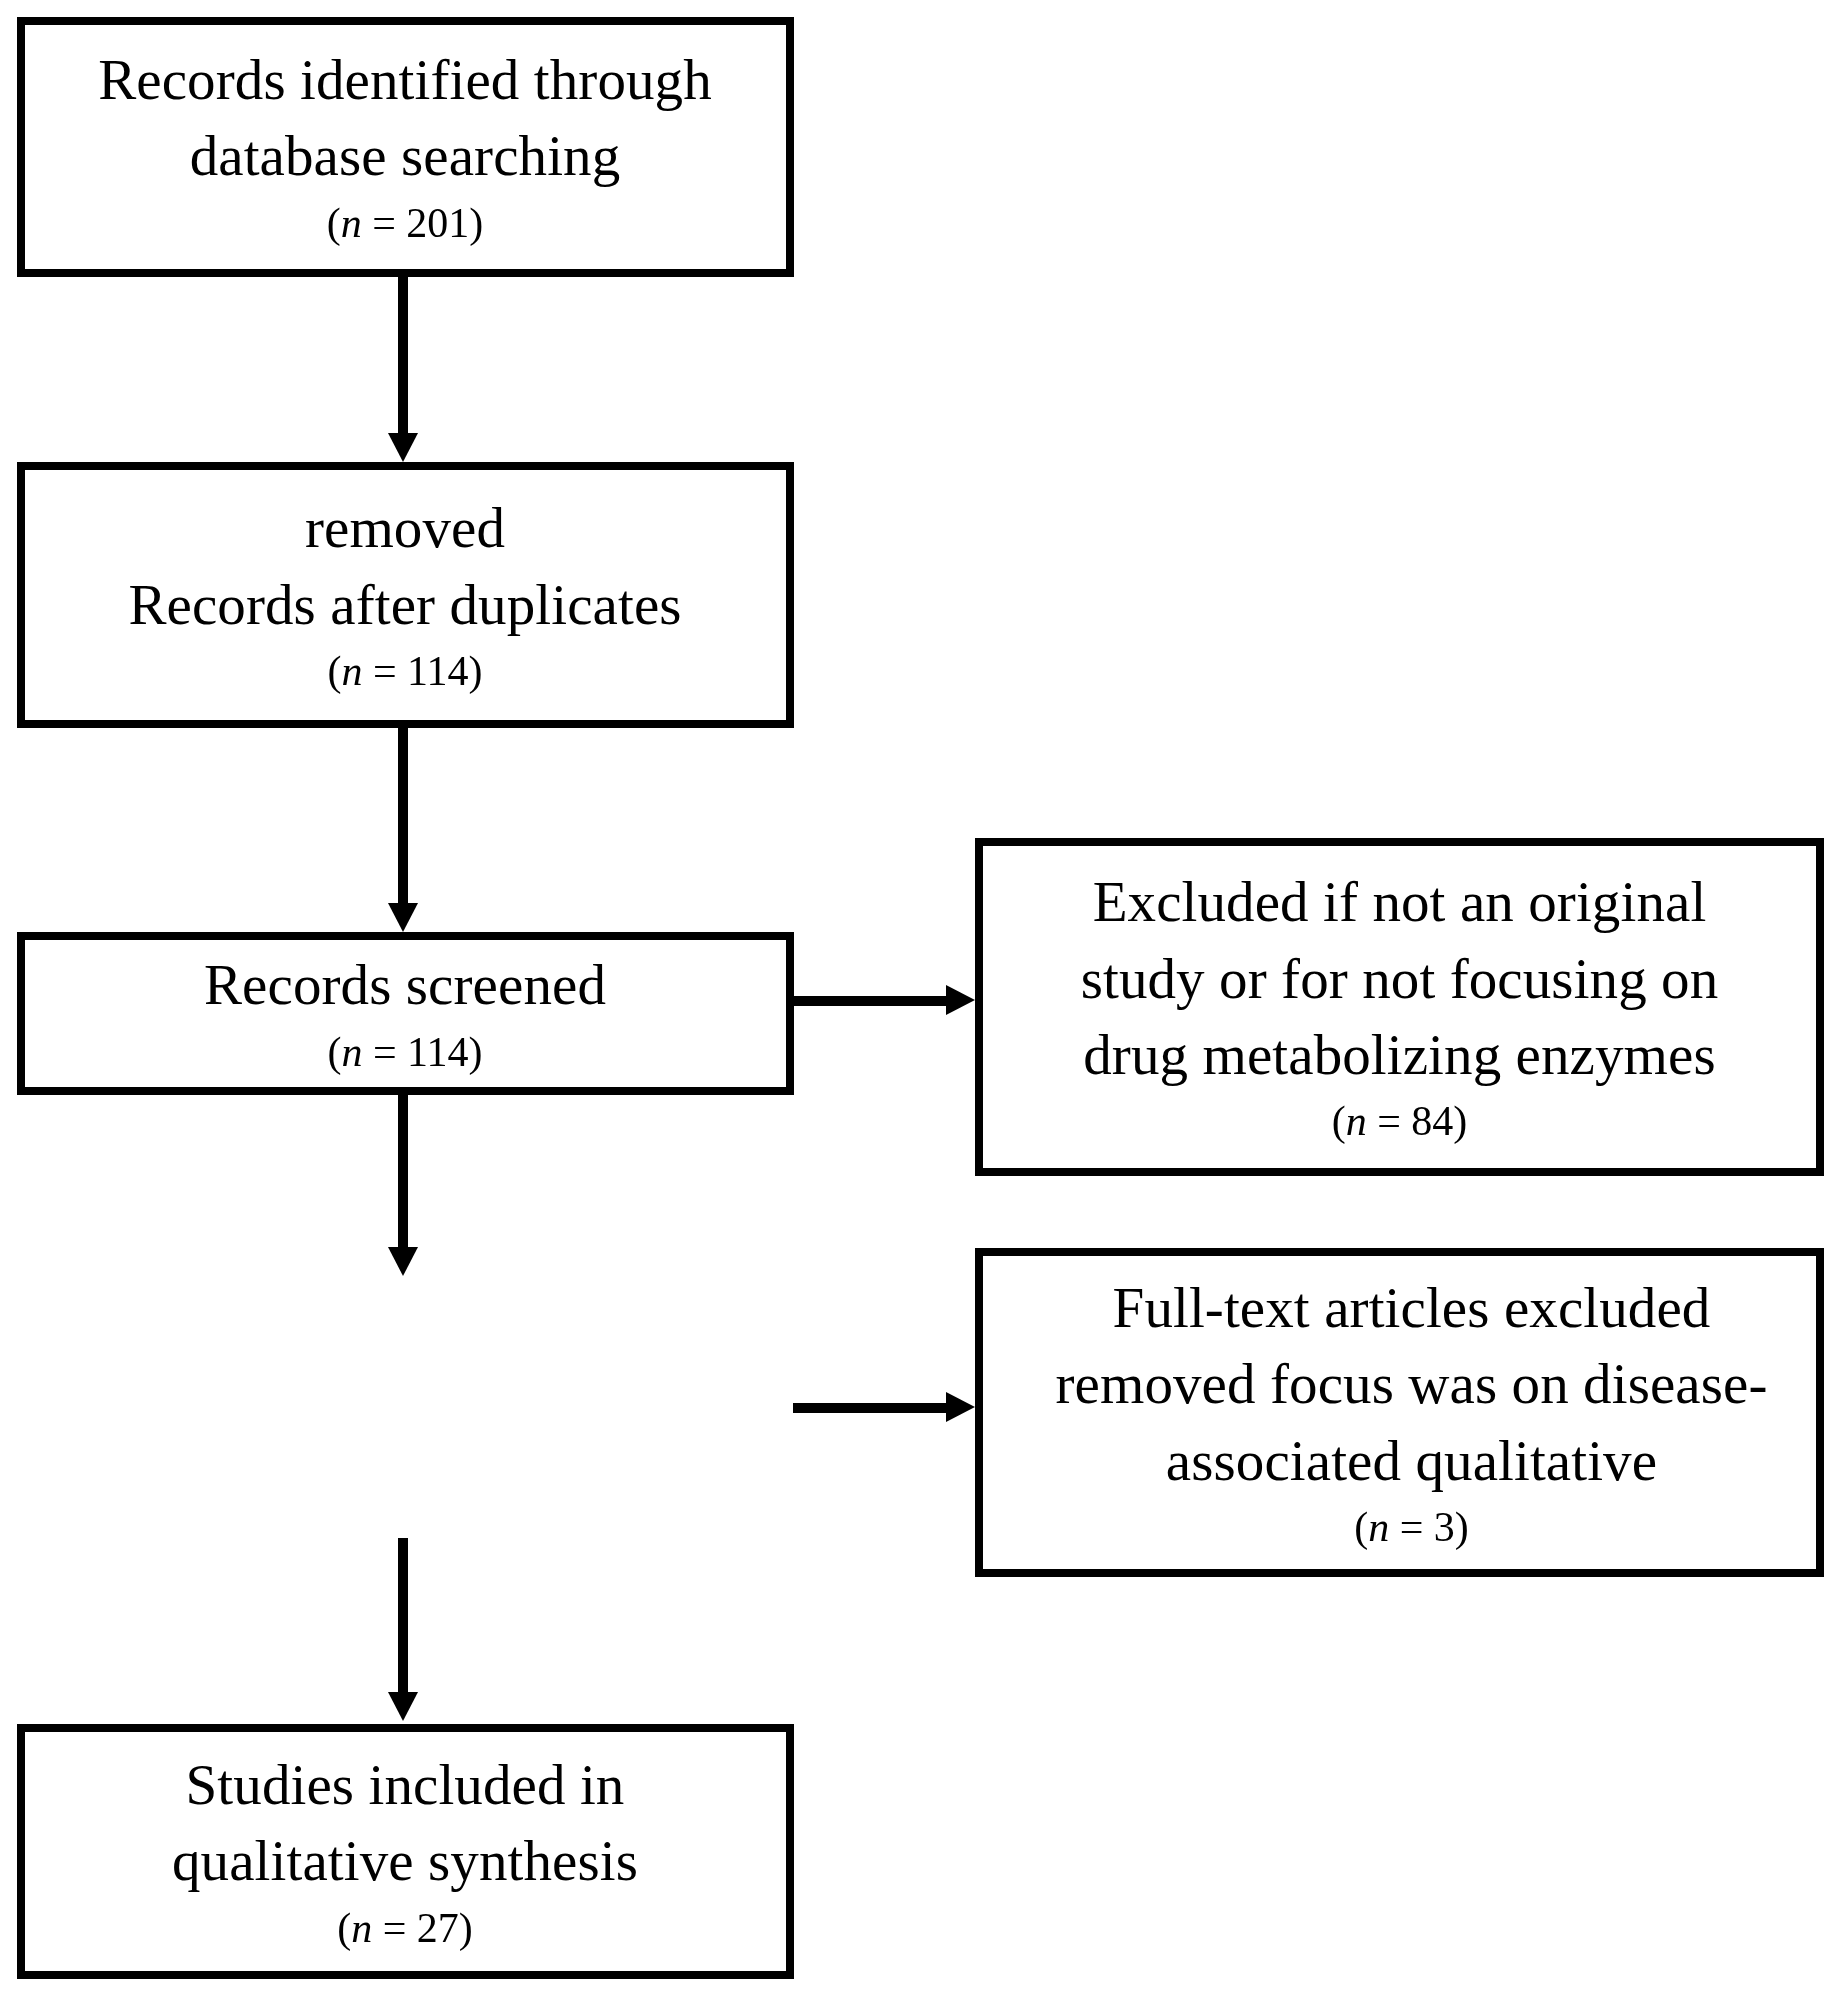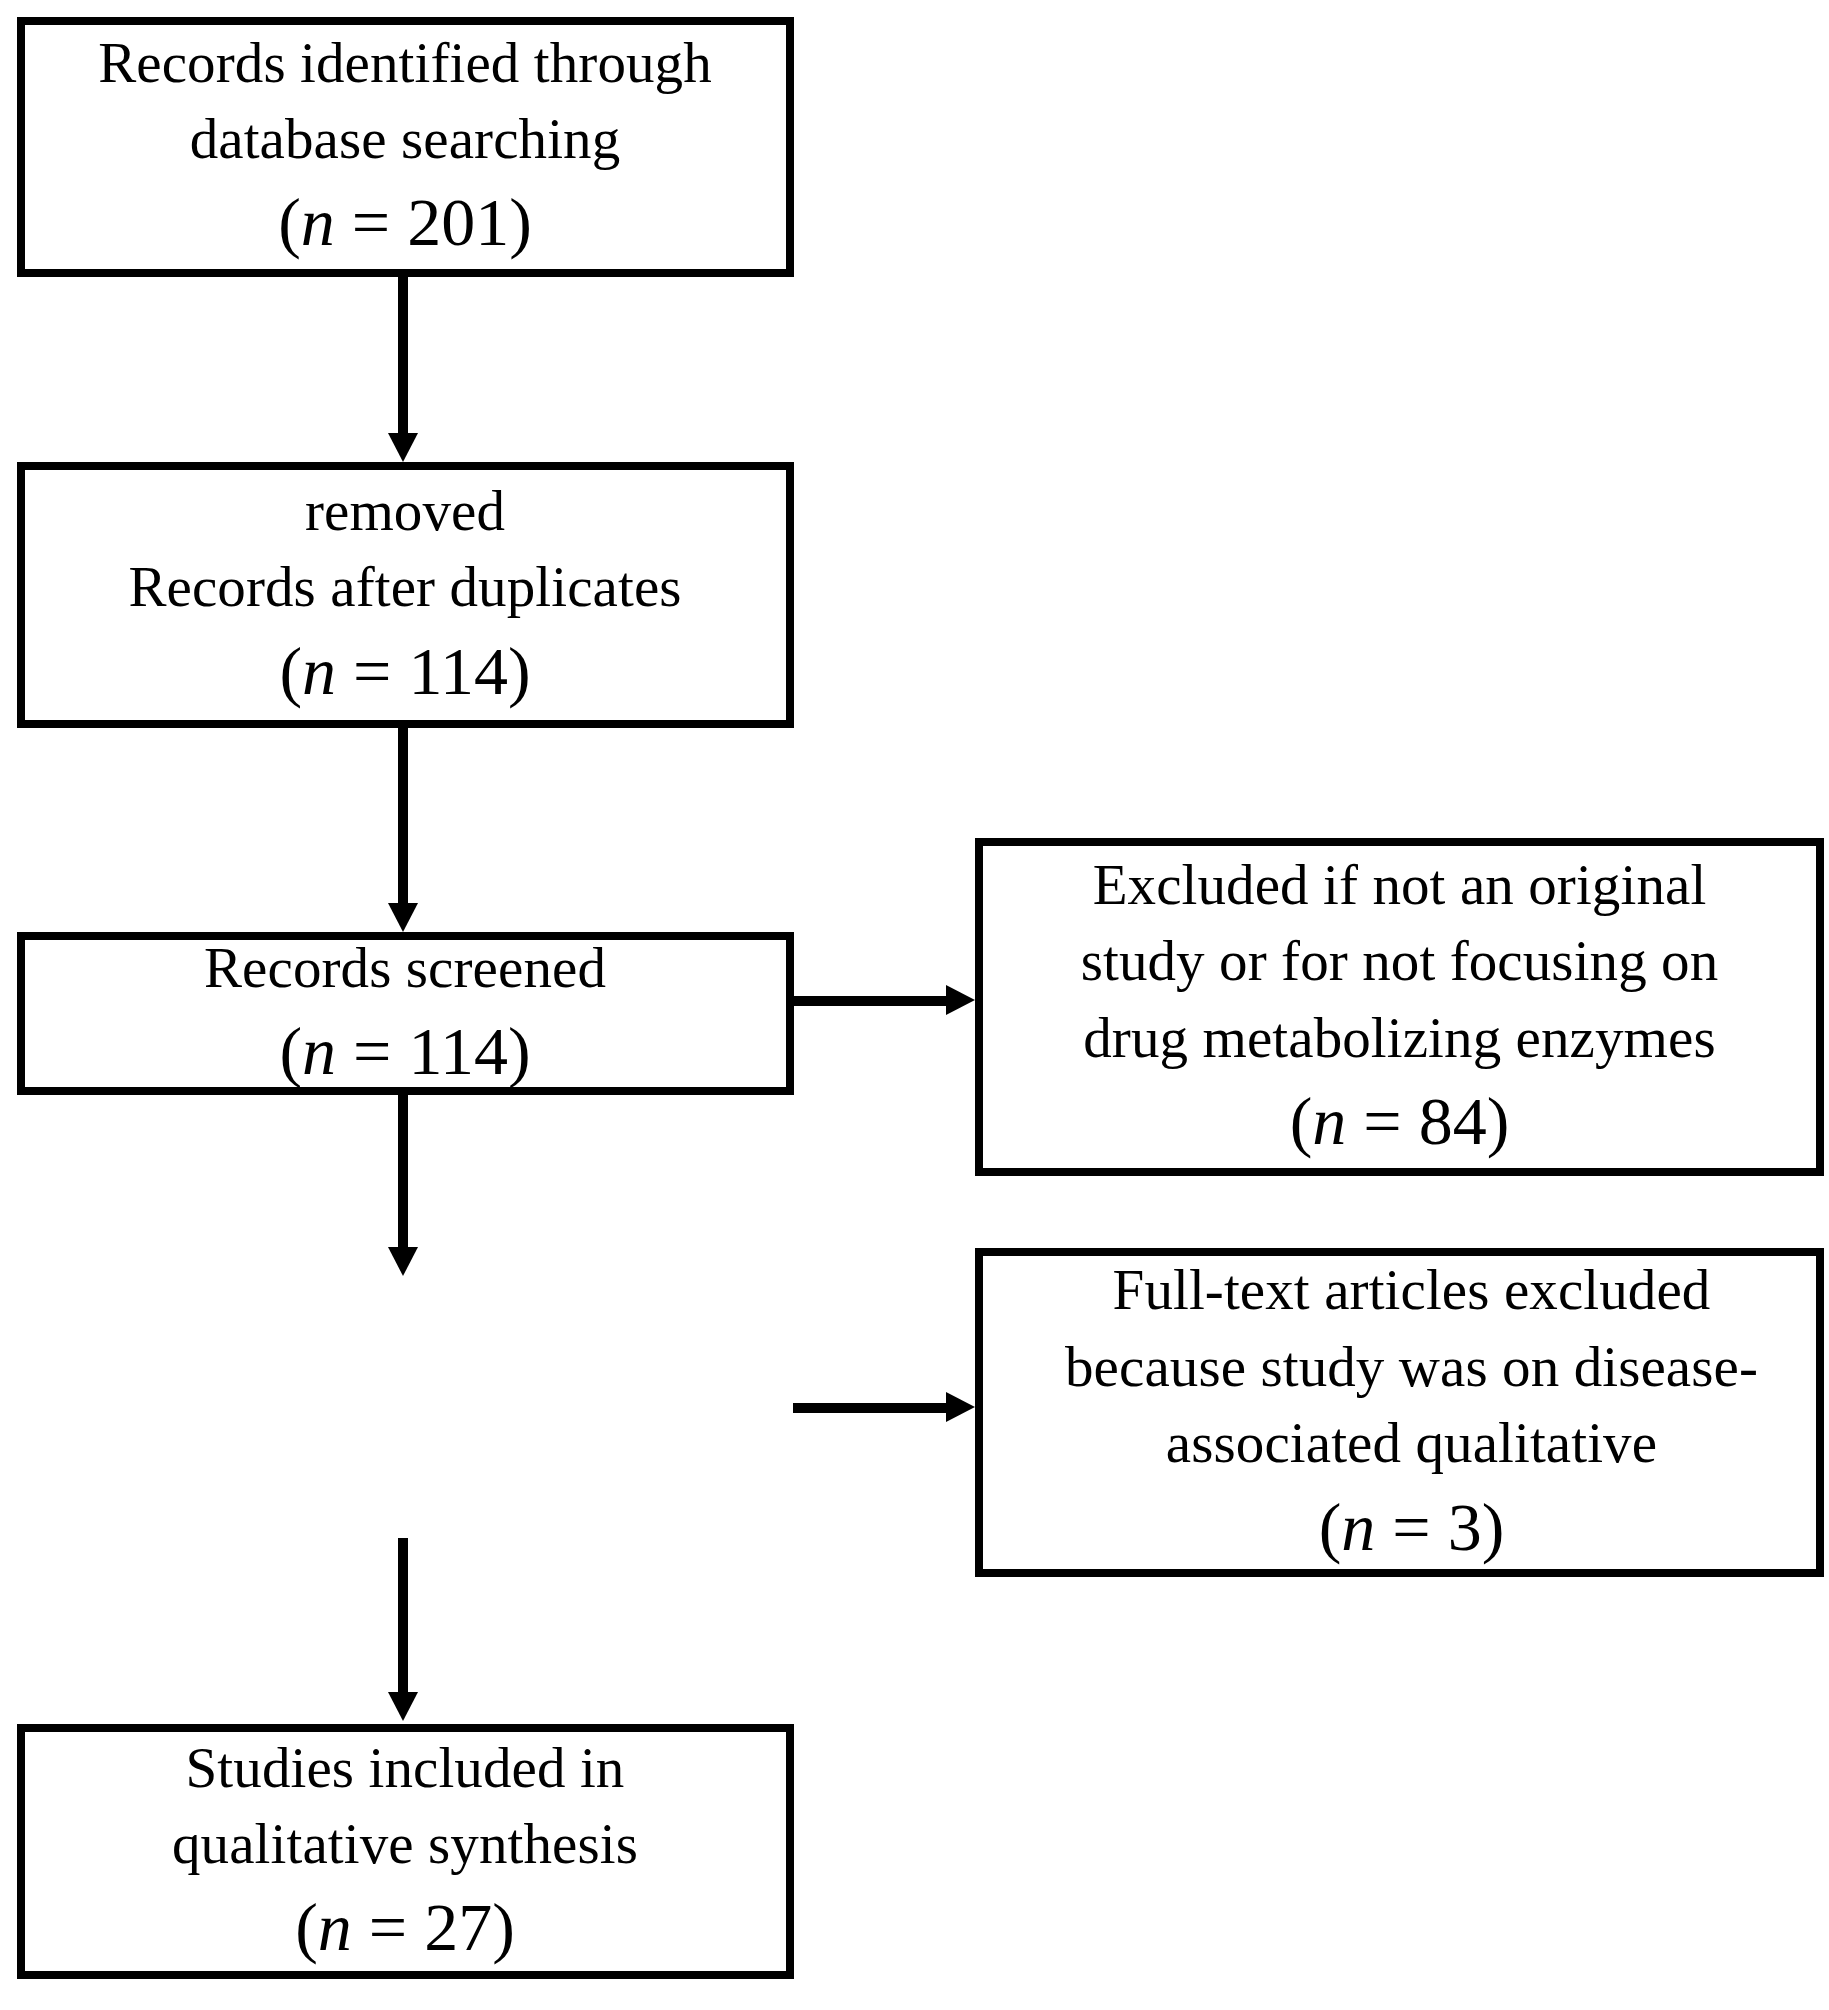--- a/index.html
+++ b/index.html
@@ -32,21 +32,21 @@
     text-align: center;
     white-space: nowrap;
     font-size: 57px;
     line-height: 1.34;
     letter-spacing: 0.1px;
   }
   .count-line {
     display: block;
     text-align: center;
     white-space: nowrap;
-    font-size: 68px;
+    font-size: 42px;
     line-height: 1.34;
   }
   .count-line .nvar {
     font-style: italic;
   }
 
   
   .v-stem {
     position: absolute;
     width: 10px;
@@ -114,21 +114,21 @@
 
   <div class="v-stem" style="left:398px; top:1095px; height:154px;"></div>
   <div class="v-head" style="left:388px; top:1247px;"></div>
 
 
   <div class="h-stem" style="left:793px; top:1403px; width:154px;"></div>
   <div class="h-head" style="left:946px; top:1392px;"></div>
 
   <div class="flow-box" style="left:975px; top:1248px; width:849px; height:329px;padding-left:24px;">
     <span class="box-line">Full-text articles excluded</span>
-    <span class="box-line">because study was on disease-</span>
+    <span class="box-line">removed focus was on disease-</span>
     <span class="box-line">associated qualitative</span>
     <span class="count-line"><span>(</span><span class="nvar">n</span><span> = </span><span>3</span><span>)</span></span>
   </div>
 
   <div class="v-stem" style="left:398px; top:1538px; height:156px;"></div>
   <div class="v-head" style="left:388px; top:1692px;"></div>
 
   <div class="flow-box" style="left:16.5px; top:1724px; width:777px; height:255px;">
     <span class="box-line">Studies included in</span>
     <span class="box-line">qualitative synthesis</span>

